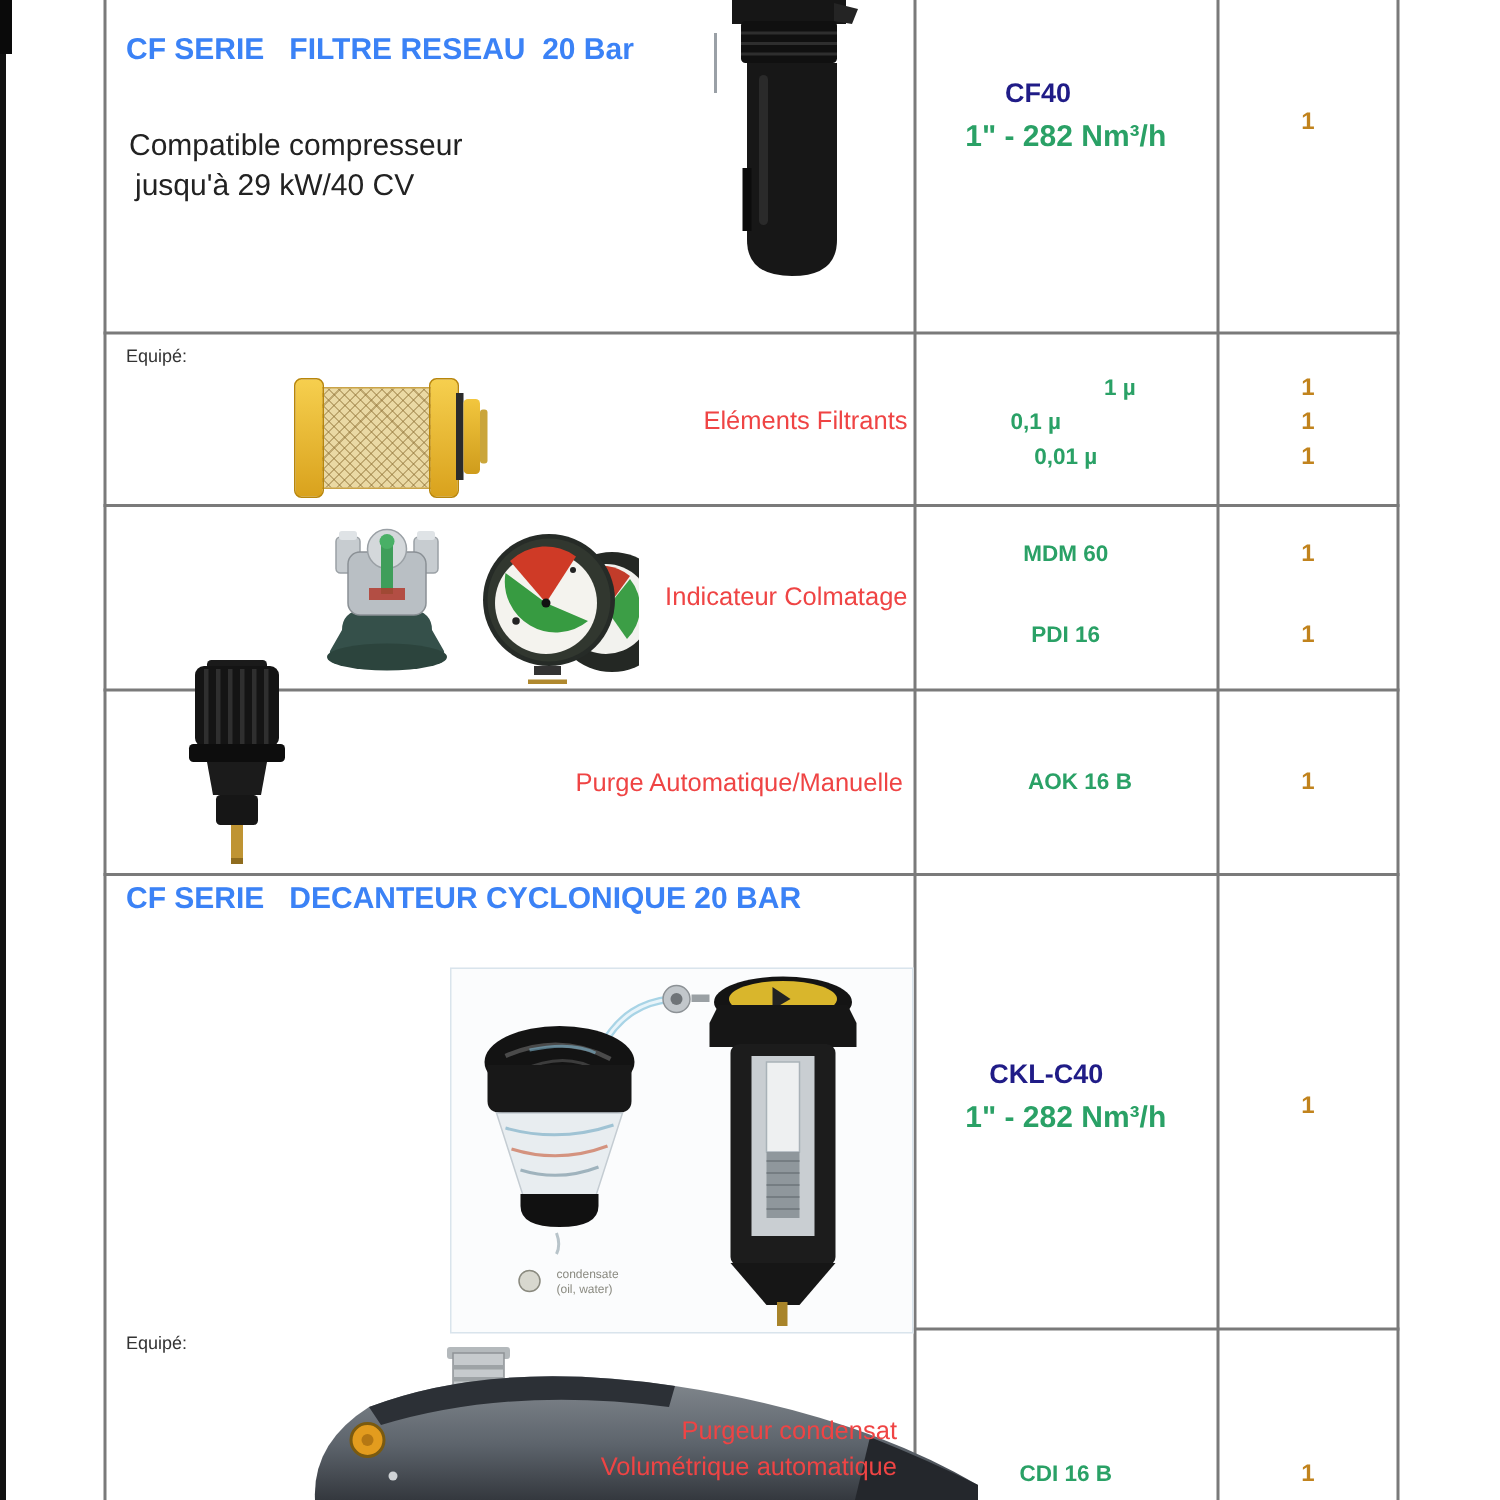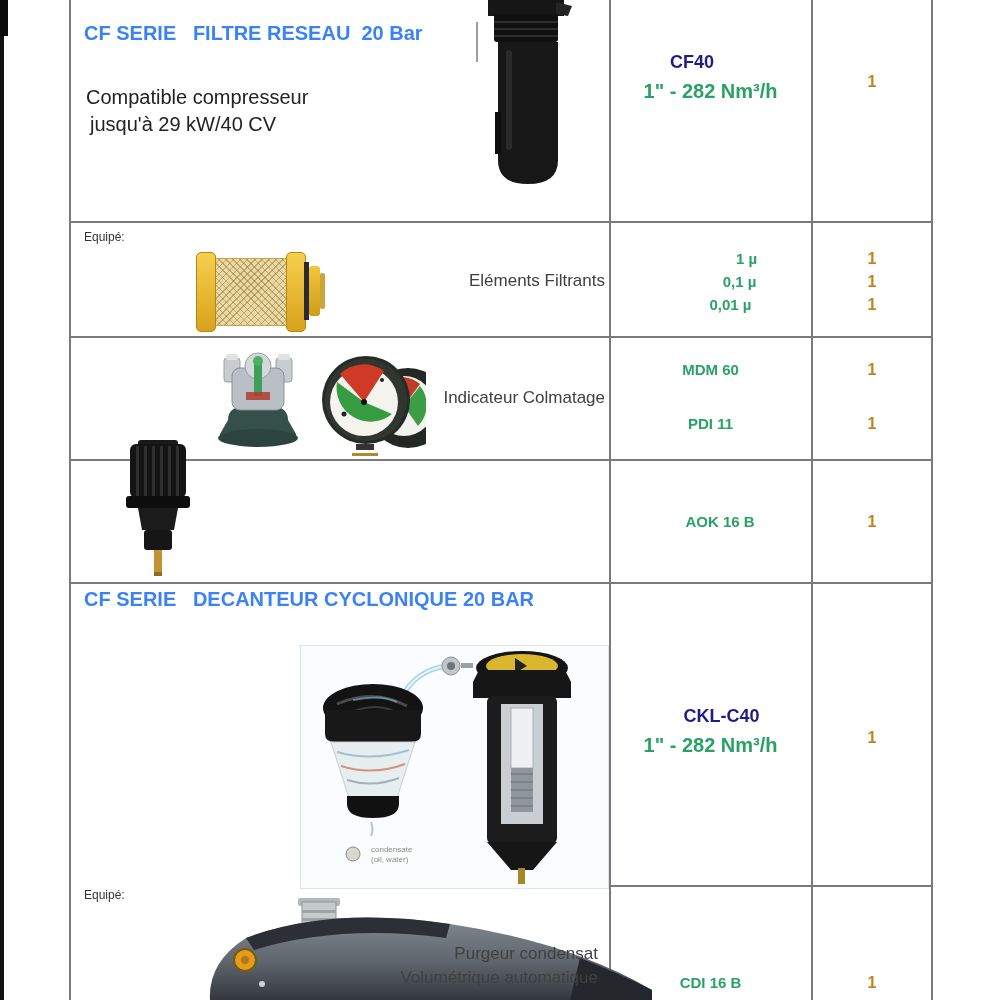--- a/index.html
+++ b/index.html
@@ -5,21 +5,21 @@
   html,body{margin:0;padding:0;background:#ffffff;}
   #page{position:relative;width:1000px;height:1000px;background:#ffffff;overflow:hidden;
         font-family:"Liberation Sans","DejaVu Sans",sans-serif;color:#1c1c1c;}
   .abs{position:absolute;}
   .line{background:#7a7a7a;z-index:1;}
   .img{z-index:2;}
   .txt{z-index:3;}
   .title{font-weight:bold;font-size:20px;white-space:pre;color:#3b82f6;}
   .desc{font-size:20px;line-height:27px;color:#222;}
   .small{font-size:12px;color:#333;}
-  .item{font-size:17px;text-align:right;color:#404040;}
+  .item{font-size:17px;text-align:right;color:#ef4444;}
   .model{color:#201c87;font-weight:bold;font-size:18px;text-align:center;}
   .spec{color:#2aa166;font-weight:bold;font-size:20px;text-align:center;}
   .code{color:#2aa166;font-weight:bold;font-size:15px;text-align:center;line-height:23px;}
   .qty{color:#c1831d;font-weight:bold;font-size:16px;text-align:center;line-height:23px;}
   .imgbox{border:1px solid #d9e4ec;background:#fbfcfd;}
   
   .fe-body{position:absolute;left:16px;top:8px;width:76px;height:66px;background:#ead9a4;
     background-image:repeating-linear-gradient(45deg,rgba(140,110,50,.45) 0 1px,transparent 1px 5px),
                      repeating-linear-gradient(-45deg,rgba(140,110,50,.45) 0 1px,transparent 1px 5px);
     border:1px solid #c9a348;}
@@ -79,22 +79,22 @@
     <div class="fe-cap" style="left:0;"></div>
     <div class="fe-cap" style="left:90px;"></div>
     <div class="fe-ring1"></div>
     <div class="fe-ring2"></div>
     <div class="fe-ring3"></div>
   </div>
 
   <div class="abs txt item" style="left:330px;top:271px;width:275px;">Eléments Filtrants</div>
 
   <div class="abs txt code" style="left:611px;top:247px;width:199px;margin-left:36px;">1 µ</div>
-  <div class="abs txt code" style="left:640px;top:270px;width:199px;">0,1 µ</div>
-  <div class="abs txt code" style="left:611px;top:293px;width:199px;padding-left:20px;">0,01 µ</div>
+  <div class="abs txt code" style="left:591px;top:270px;width:199px;">0,1 µ</div>
+  <div class="abs txt code" style="left:611px;top:293px;width:199px;">0,01 µ</div>
   <div class="abs txt qty" style="left:813px;top:247px;width:118px;">1</div>
   <div class="abs txt qty" style="left:813px;top:270px;width:118px;">1</div>
   <div class="abs txt qty" style="left:813px;top:293px;width:118px;">1</div>
 
   <div class="abs img" style="left:212px;top:350px;width:92px;height:100px;">
     <svg width="92" height="100" viewBox="0 0 92 100">
       <path d="M16 70 Q16 58 30 56 L62 56 Q76 58 76 70 L84 84 Q86 94 46 94 Q6 94 8 84 Z" fill="#35504a"></path>
       <ellipse cx="46" cy="88" rx="40" ry="9" fill="#2c443d"></ellipse>
       <rect x="12" y="8" width="16" height="24" rx="3" fill="#c7ccd0" stroke="#9aa0a5"></rect>
       <rect x="64" y="8" width="16" height="24" rx="3" fill="#c7ccd0" stroke="#9aa0a5"></rect>
@@ -125,41 +125,42 @@
       <circle cx="62" cy="30" r="2" fill="#222"></circle>
       <circle cx="44" cy="52" r="3" fill="#111"></circle>
       <rect x="36" y="94" width="18" height="6" fill="#333"></rect>
       <rect x="32" y="103" width="26" height="3" fill="#b0892f"></rect>
     </svg>
   </div>
 
   <div class="abs txt item" style="left:360px;top:388px;width:245px;">Indicateur Colmatage</div>
   <div class="abs txt code" style="left:611px;top:358px;width:199px;">MDM 60</div>
   <div class="abs txt qty" style="left:813px;top:358px;width:118px;">1</div>
-  <div class="abs txt code" style="left:611px;top:412px;width:199px;">PDI 11</div>
+  <div class="abs txt code" style="left:611px;top:412px;width:199px;">PDI 16</div>
   <div class="abs txt qty" style="left:813px;top:412px;width:118px;">1</div>
 
   <div class="abs img" style="left:118px;top:440px;width:80px;height:140px;">
     <svg width="80" height="140" viewBox="0 0 80 140">
       <rect x="20" y="0" width="40" height="8" rx="3" fill="#1a1a1a"></rect>
       <rect x="12" y="4" width="56" height="54" rx="6" fill="#141414"></rect>
       <rect x="18" y="6" width="3" height="50" fill="#2f2f2f"></rect>
       <rect x="26" y="6" width="3" height="50" fill="#2f2f2f"></rect>
       <rect x="34" y="6" width="3" height="50" fill="#2f2f2f"></rect>
       <rect x="42" y="6" width="3" height="50" fill="#2f2f2f"></rect>
       <rect x="50" y="6" width="3" height="50" fill="#2f2f2f"></rect>
       <rect x="58" y="6" width="3" height="50" fill="#2f2f2f"></rect>
       <rect x="8" y="56" width="64" height="12" rx="3" fill="#0d0d0d"></rect>
       <path d="M20 68 h40 l-4 22 h-32 Z" fill="#1b1b1b"></path>
       <rect x="26" y="90" width="28" height="20" rx="3" fill="#161616"></rect>
       <rect x="36" y="110" width="8" height="26" fill="#bf9433"></rect>
       <rect x="36" y="132" width="8" height="4" fill="#8f6c1e"></rect>
     </svg>
   </div>
 
+  <div class="abs txt item" style="left:340px;top:512px;width:262px;">Purge Automatique/Manuelle</div>
   <div class="abs txt code" style="left:611px;top:510px;width:164px;margin-left:27px;">AOK 16 B</div>
   <div class="abs txt qty" style="left:813px;top:510px;width:118px;">1</div>
 
   <div class="abs txt title" style="left:84px;top:588px;">CF SERIE   DECANTEUR CYCLONIQUE 20 BAR</div>
 
   <div class="abs img imgbox" style="left:300px;top:645px;width:307px;height:242px;">
     <svg width="307" height="242" viewBox="0 0 307 242">
 
       <path d="M100 52 C 112 30, 128 22, 146 20" stroke="#a8d4e6" stroke-width="5" fill="none"></path>
       <path d="M100 52 C 112 30, 128 22, 146 20" stroke="#e8f4fa" stroke-width="2" fill="none"></path>
@@ -188,21 +189,21 @@
       <rect x="186" y="50" width="70" height="148" rx="6" fill="#1c1c1c"></rect>
       <rect x="200" y="58" width="42" height="120" fill="#c9ced2"></rect>
       <rect x="210" y="62" width="22" height="60" fill="#eef0f1" stroke="#a9b2b8"></rect>
       <rect x="210" y="122" width="22" height="44" fill="#8f979c"></rect>
       <path d="M210 128 h22 M210 136 h22 M210 144 h22 M210 152 h22 M210 160 h22" stroke="#6d757a" stroke-width="1"></path>
       <path d="M186 196 L256 196 L232 224 L210 224 Z" fill="#161616"></path>
       <rect x="217" y="222" width="7" height="16" fill="#a8842a"></rect>
     </svg>
   </div>
 
-  <div class="abs txt model" style="left:611px;top:706px;width:173px;padding-left:24px;">CKL-C40</div>
+  <div class="abs txt model" style="left:611px;top:706px;width:173px;">CKL-C40</div>
   <div class="abs txt spec" style="left:611px;top:734px;width:199px;">1" - 282 Nm³/h</div>
   <div class="abs txt qty" style="left:813px;top:726px;width:118px;">1</div>
 
   <div class="abs txt small" style="left:84px;top:888px;">Equipé:</div>
 
   <div class="abs img" style="left:150px;top:898px;width:512px;height:102px;overflow:hidden;">
     <svg width="512" height="102" viewBox="0 0 512 102">
       <defs>
         <linearGradient id="pg" x1="0" y1="0" x2="0" y2="1">
           <stop offset="0" stop-color="#83898f"></stop>

